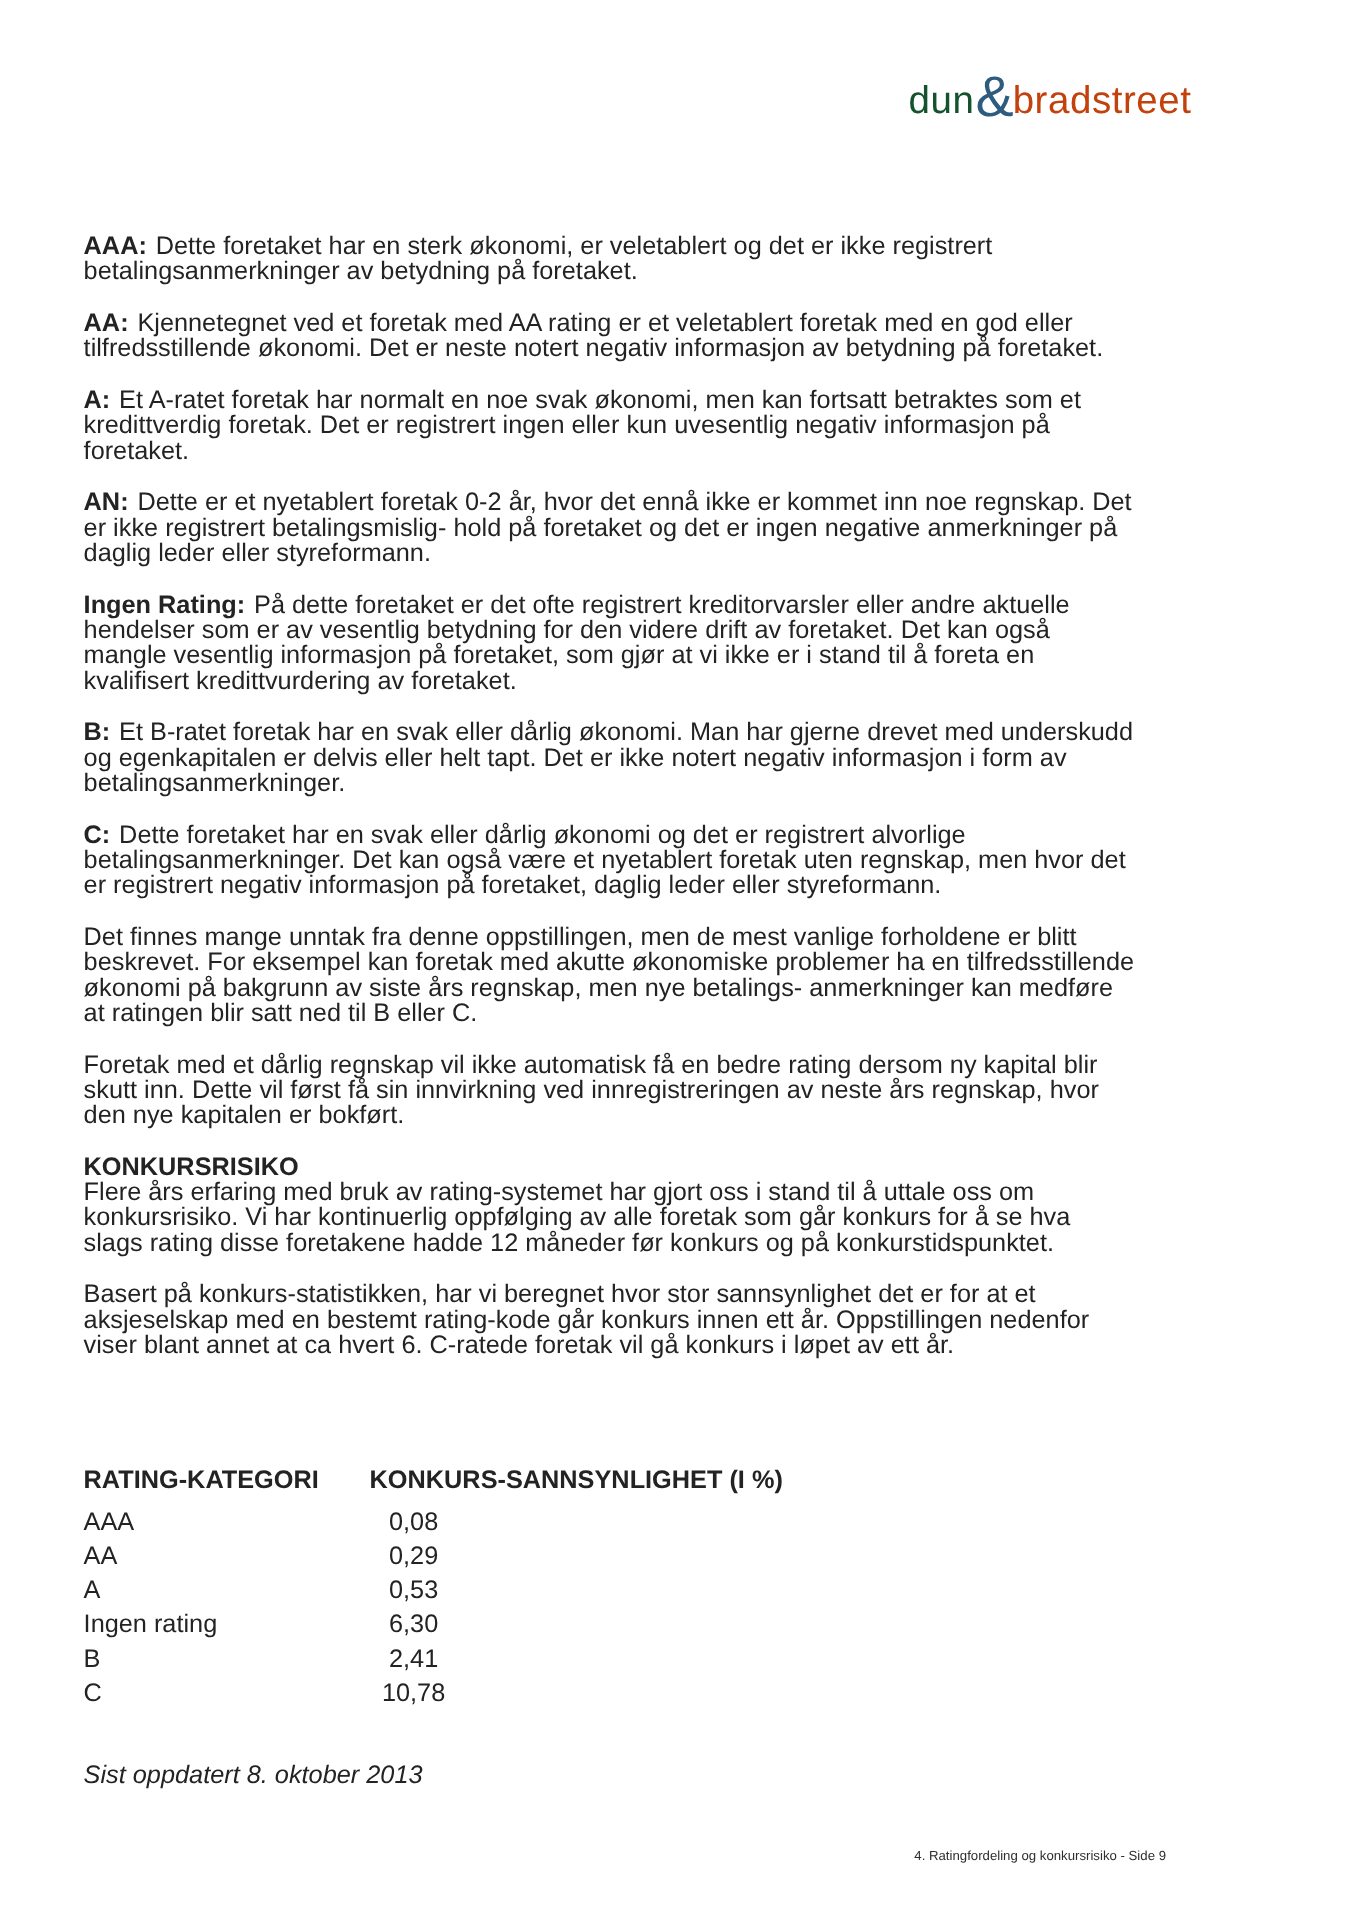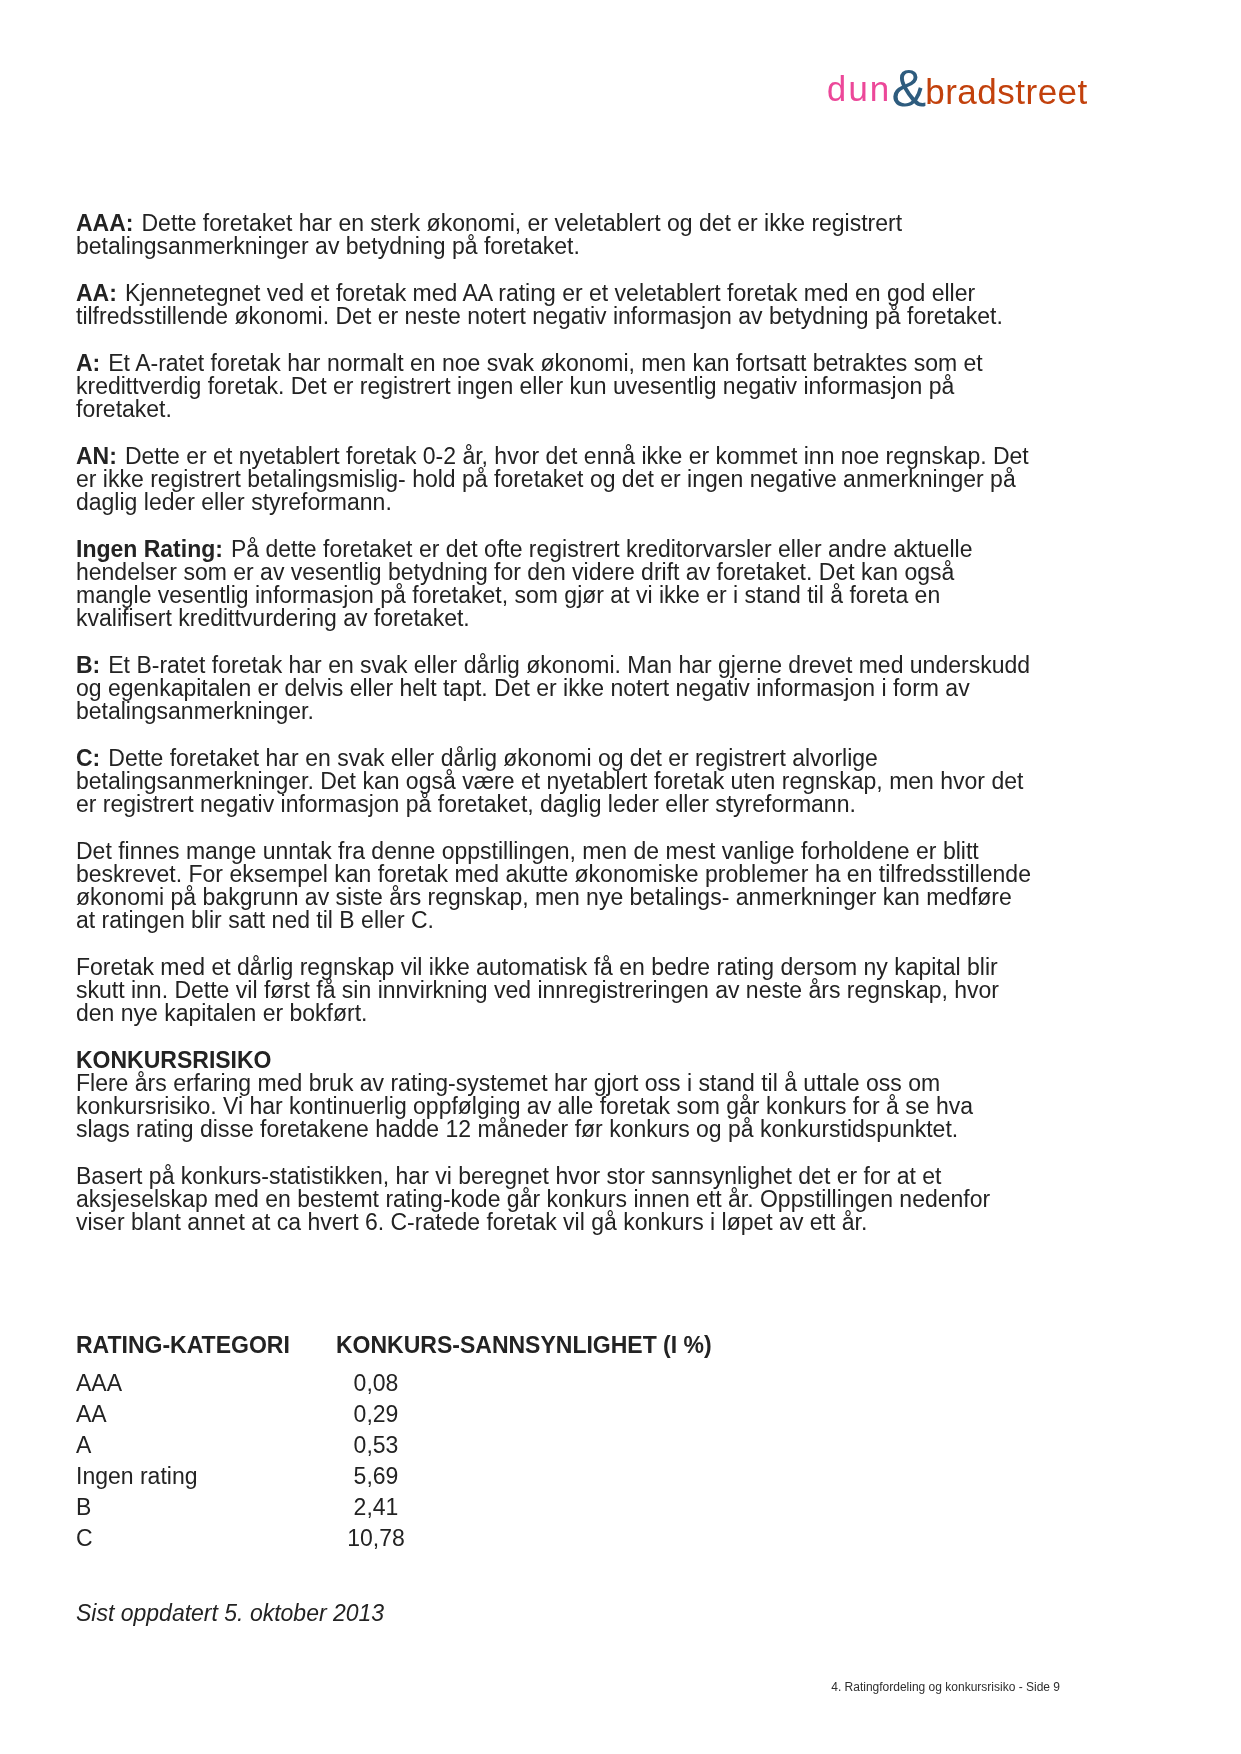--- a/index.html
+++ b/index.html
@@ -12,21 +12,21 @@
     overflow:hidden;
   }
 
   
   .logo {
     position:absolute; left:826px; top:66px;
     display:flex; align-items:center;
     white-space:nowrap;
   }
   .logo-word { font-size:35px; letter-spacing:0.5px; }
-  .logo-dun  { color:#ec4899;font-family:Liberation Mono, monospace; }
+  .logo-dun  { color:#14532d; }
   .logo-brad { color:#c2410c; }
   .logo-amp  {
     font-size:52px; line-height:1; color:#2e5c7e;
     margin:0 -1px 0 1px; position:relative; top:-4px;
     font-weight:400;
   }
 
   
   .content {
     position:absolute; left:76px; top:212px; width:956px;
@@ -108,29 +108,29 @@
     <div class="rt-row">
       <div class="rt-col1">AA</div>
       <div class="rt-col2">0,29</div>
     </div>
     <div class="rt-row">
       <div class="rt-col1">A</div>
       <div class="rt-col2">0,53</div>
     </div>
     <div class="rt-row">
       <div class="rt-col1">Ingen rating</div>
-      <div class="rt-col2">5,69</div>
+      <div class="rt-col2">6,30</div>
     </div>
     <div class="rt-row">
       <div class="rt-col1">B</div>
       <div class="rt-col2">2,41</div>
     </div>
     <div class="rt-row">
       <div class="rt-col1">C</div>
       <div class="rt-col2">10,78</div>
     </div>
   </div>
 
-  <p class="footnote">Sist oppdatert 5. oktober 2013</p>
+  <p class="footnote">Sist oppdatert 8. oktober 2013</p>
 
 </div>
 
 <div class="page-footer">4. Ratingfordeling og konkursrisiko - Side 9</div>
 
 </body></html>

